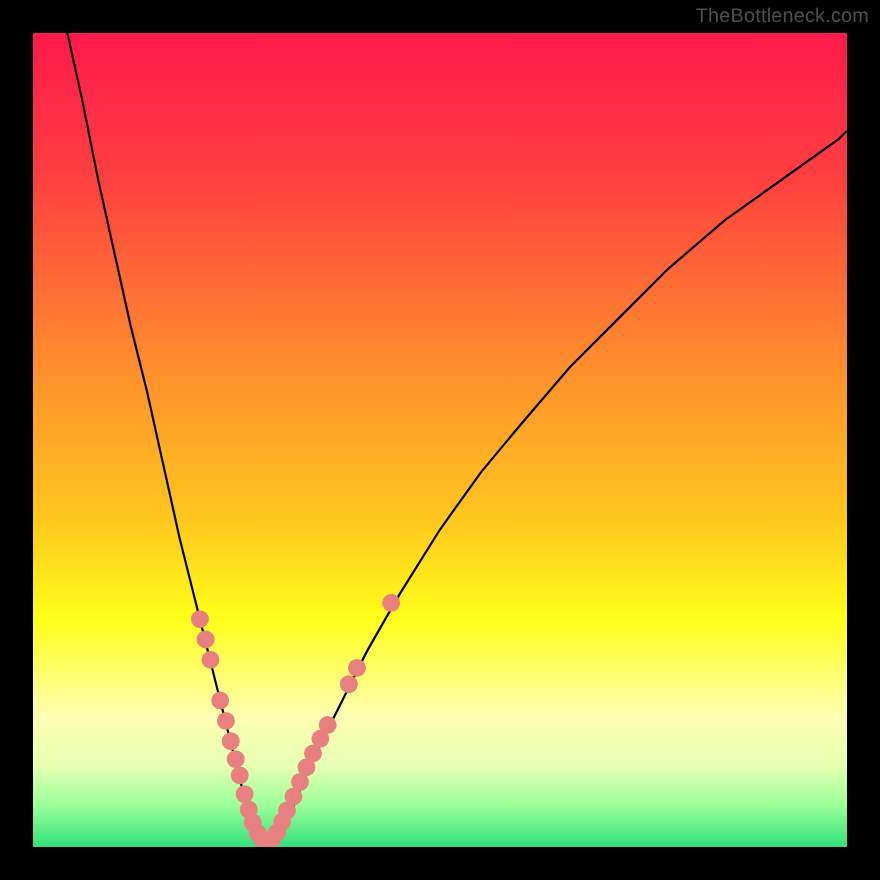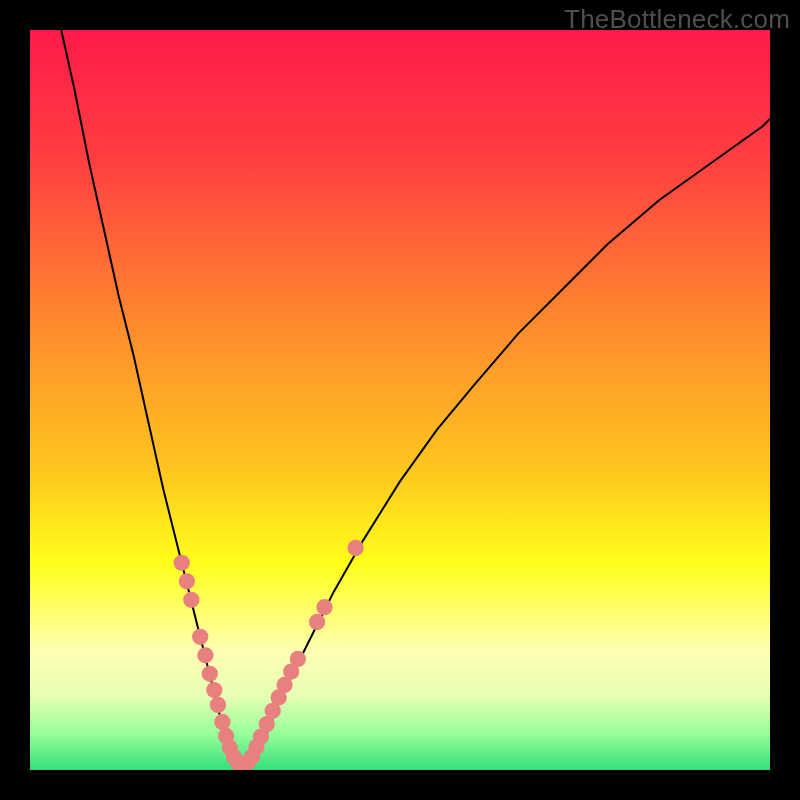--- a/index.html
+++ b/index.html
@@ -30,21 +30,21 @@
   }
   svg.curve {
     position: absolute;
     inset: 0;
   }
   .watermark {
     position: absolute;
     top: 4px;
     right: 10px;
     color: #4f4f4f;
-    font-size: 26px;
+    font-size: 18px;
     font-weight: 500;
     letter-spacing: 0.2px;
     user-select: none;
   }
 </style>
 </head>
 <body>
 
 <div class="frame">
 

